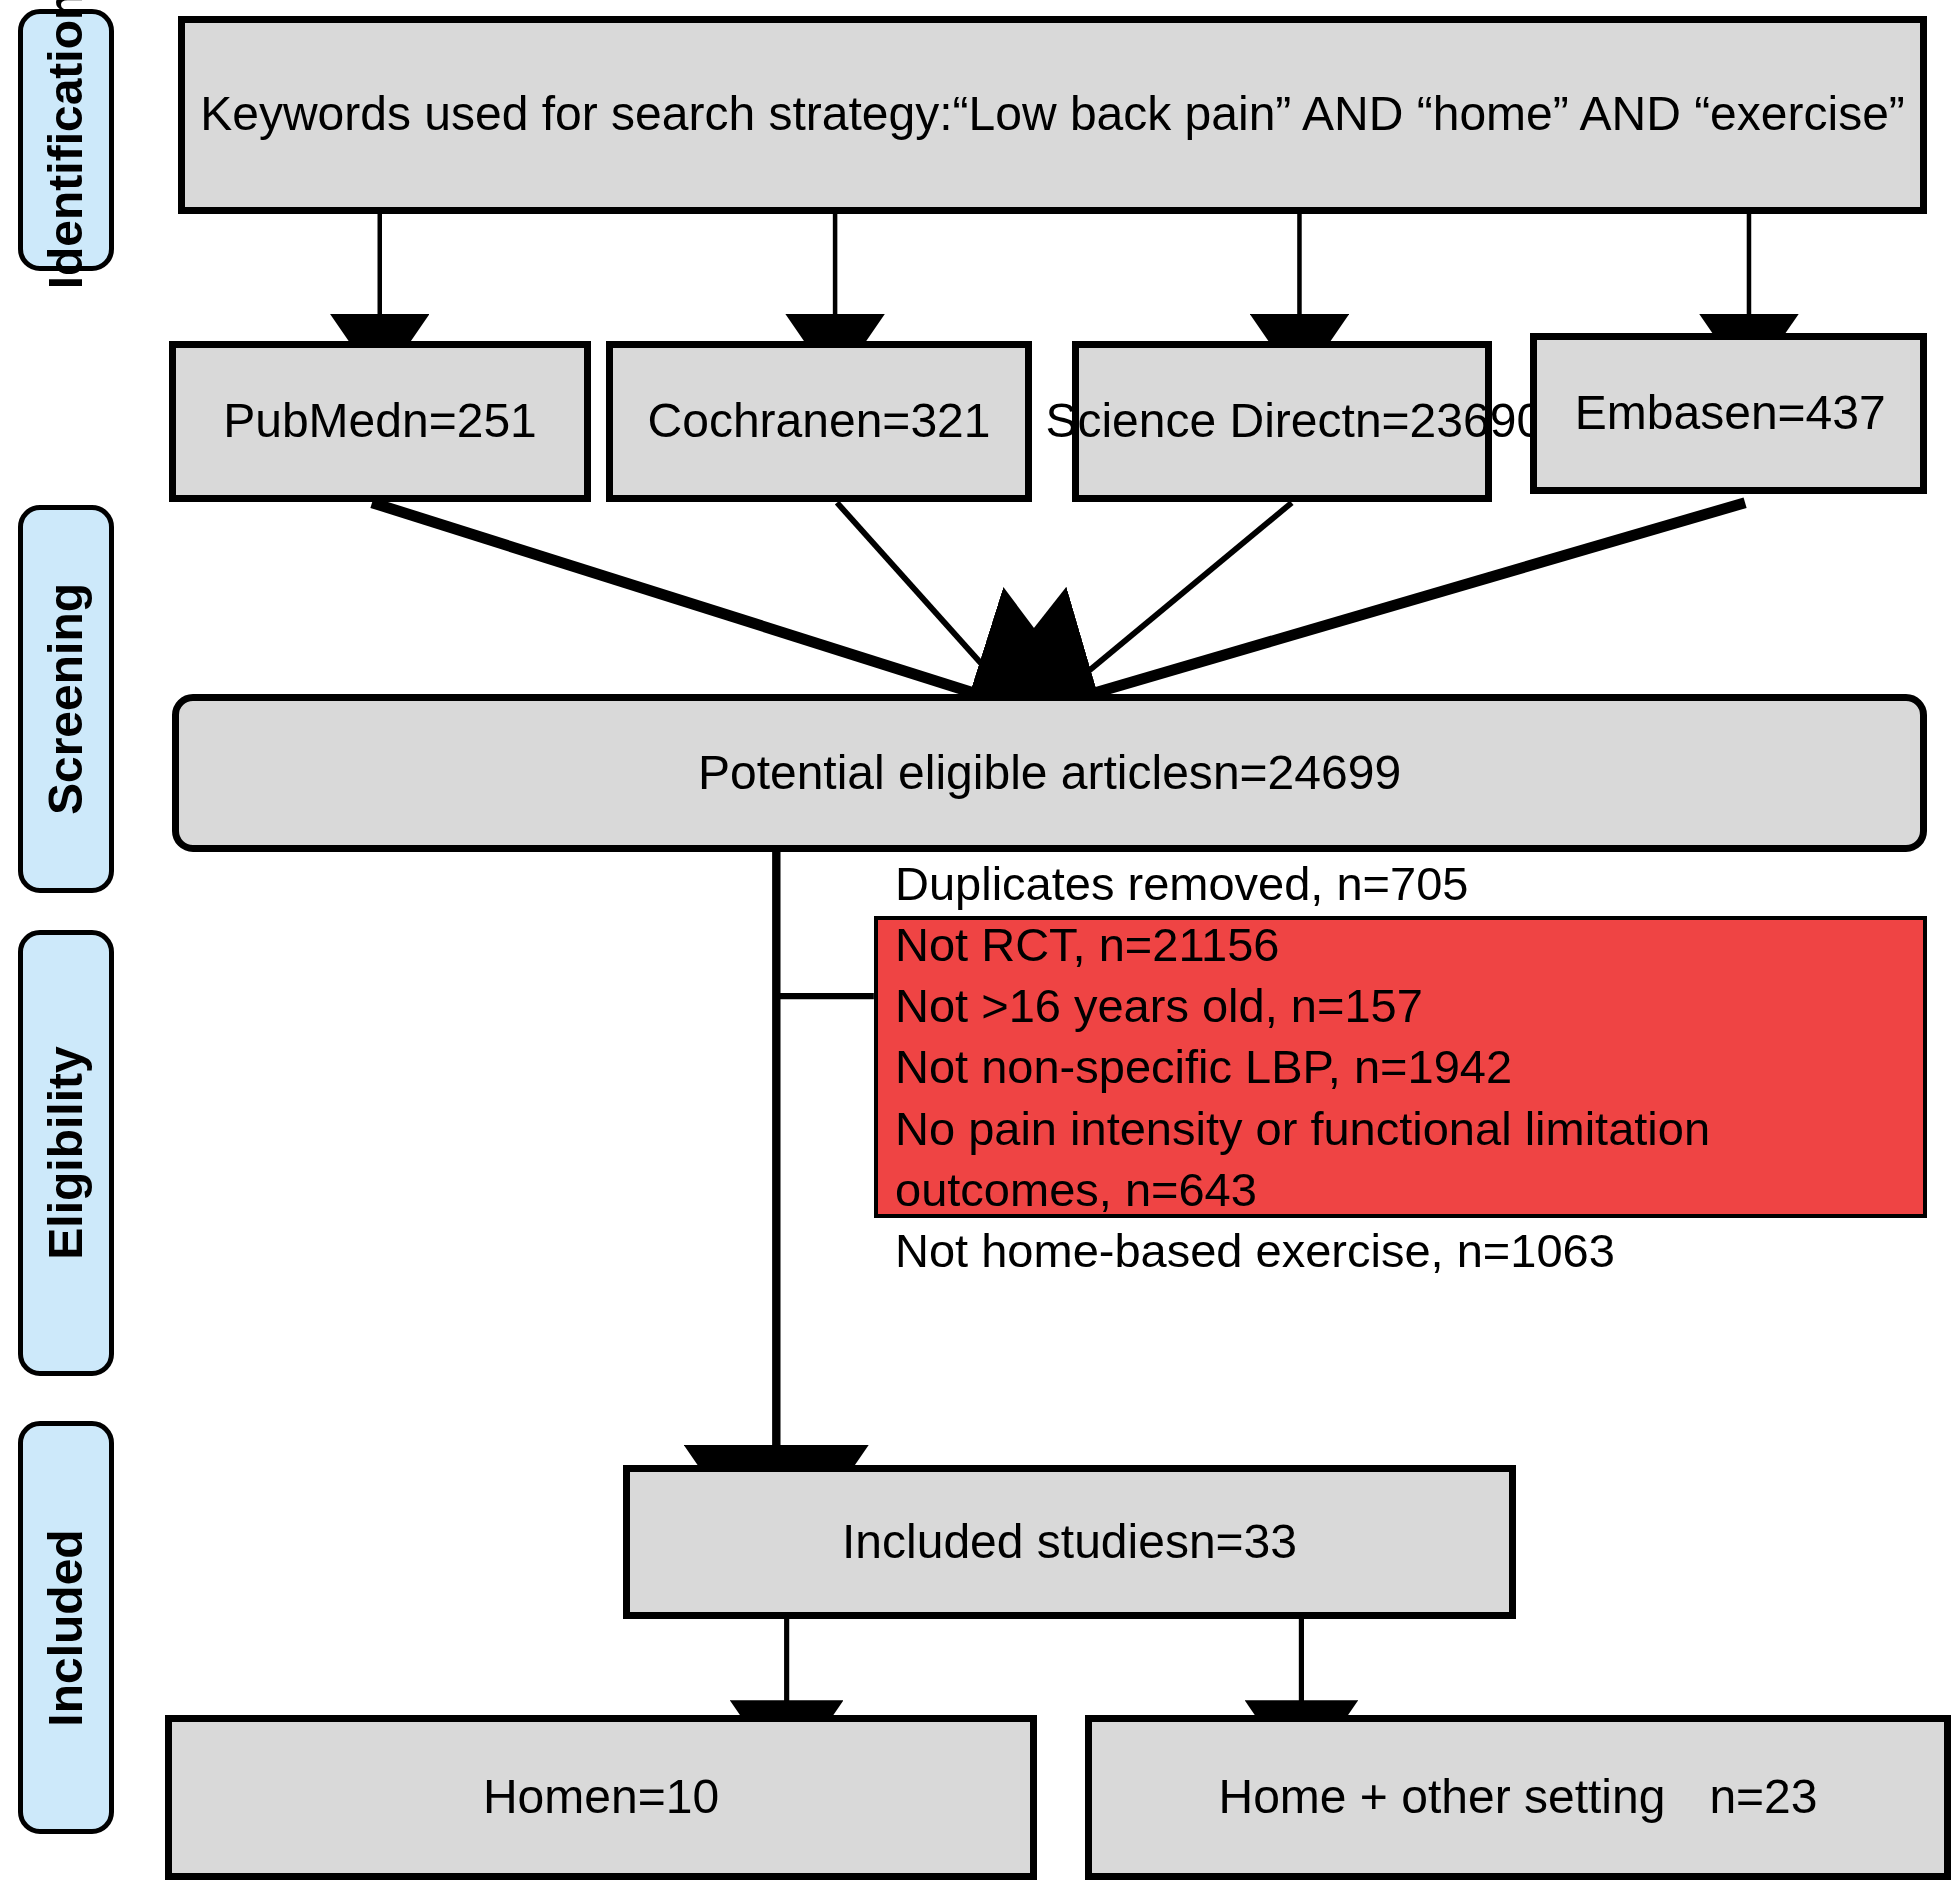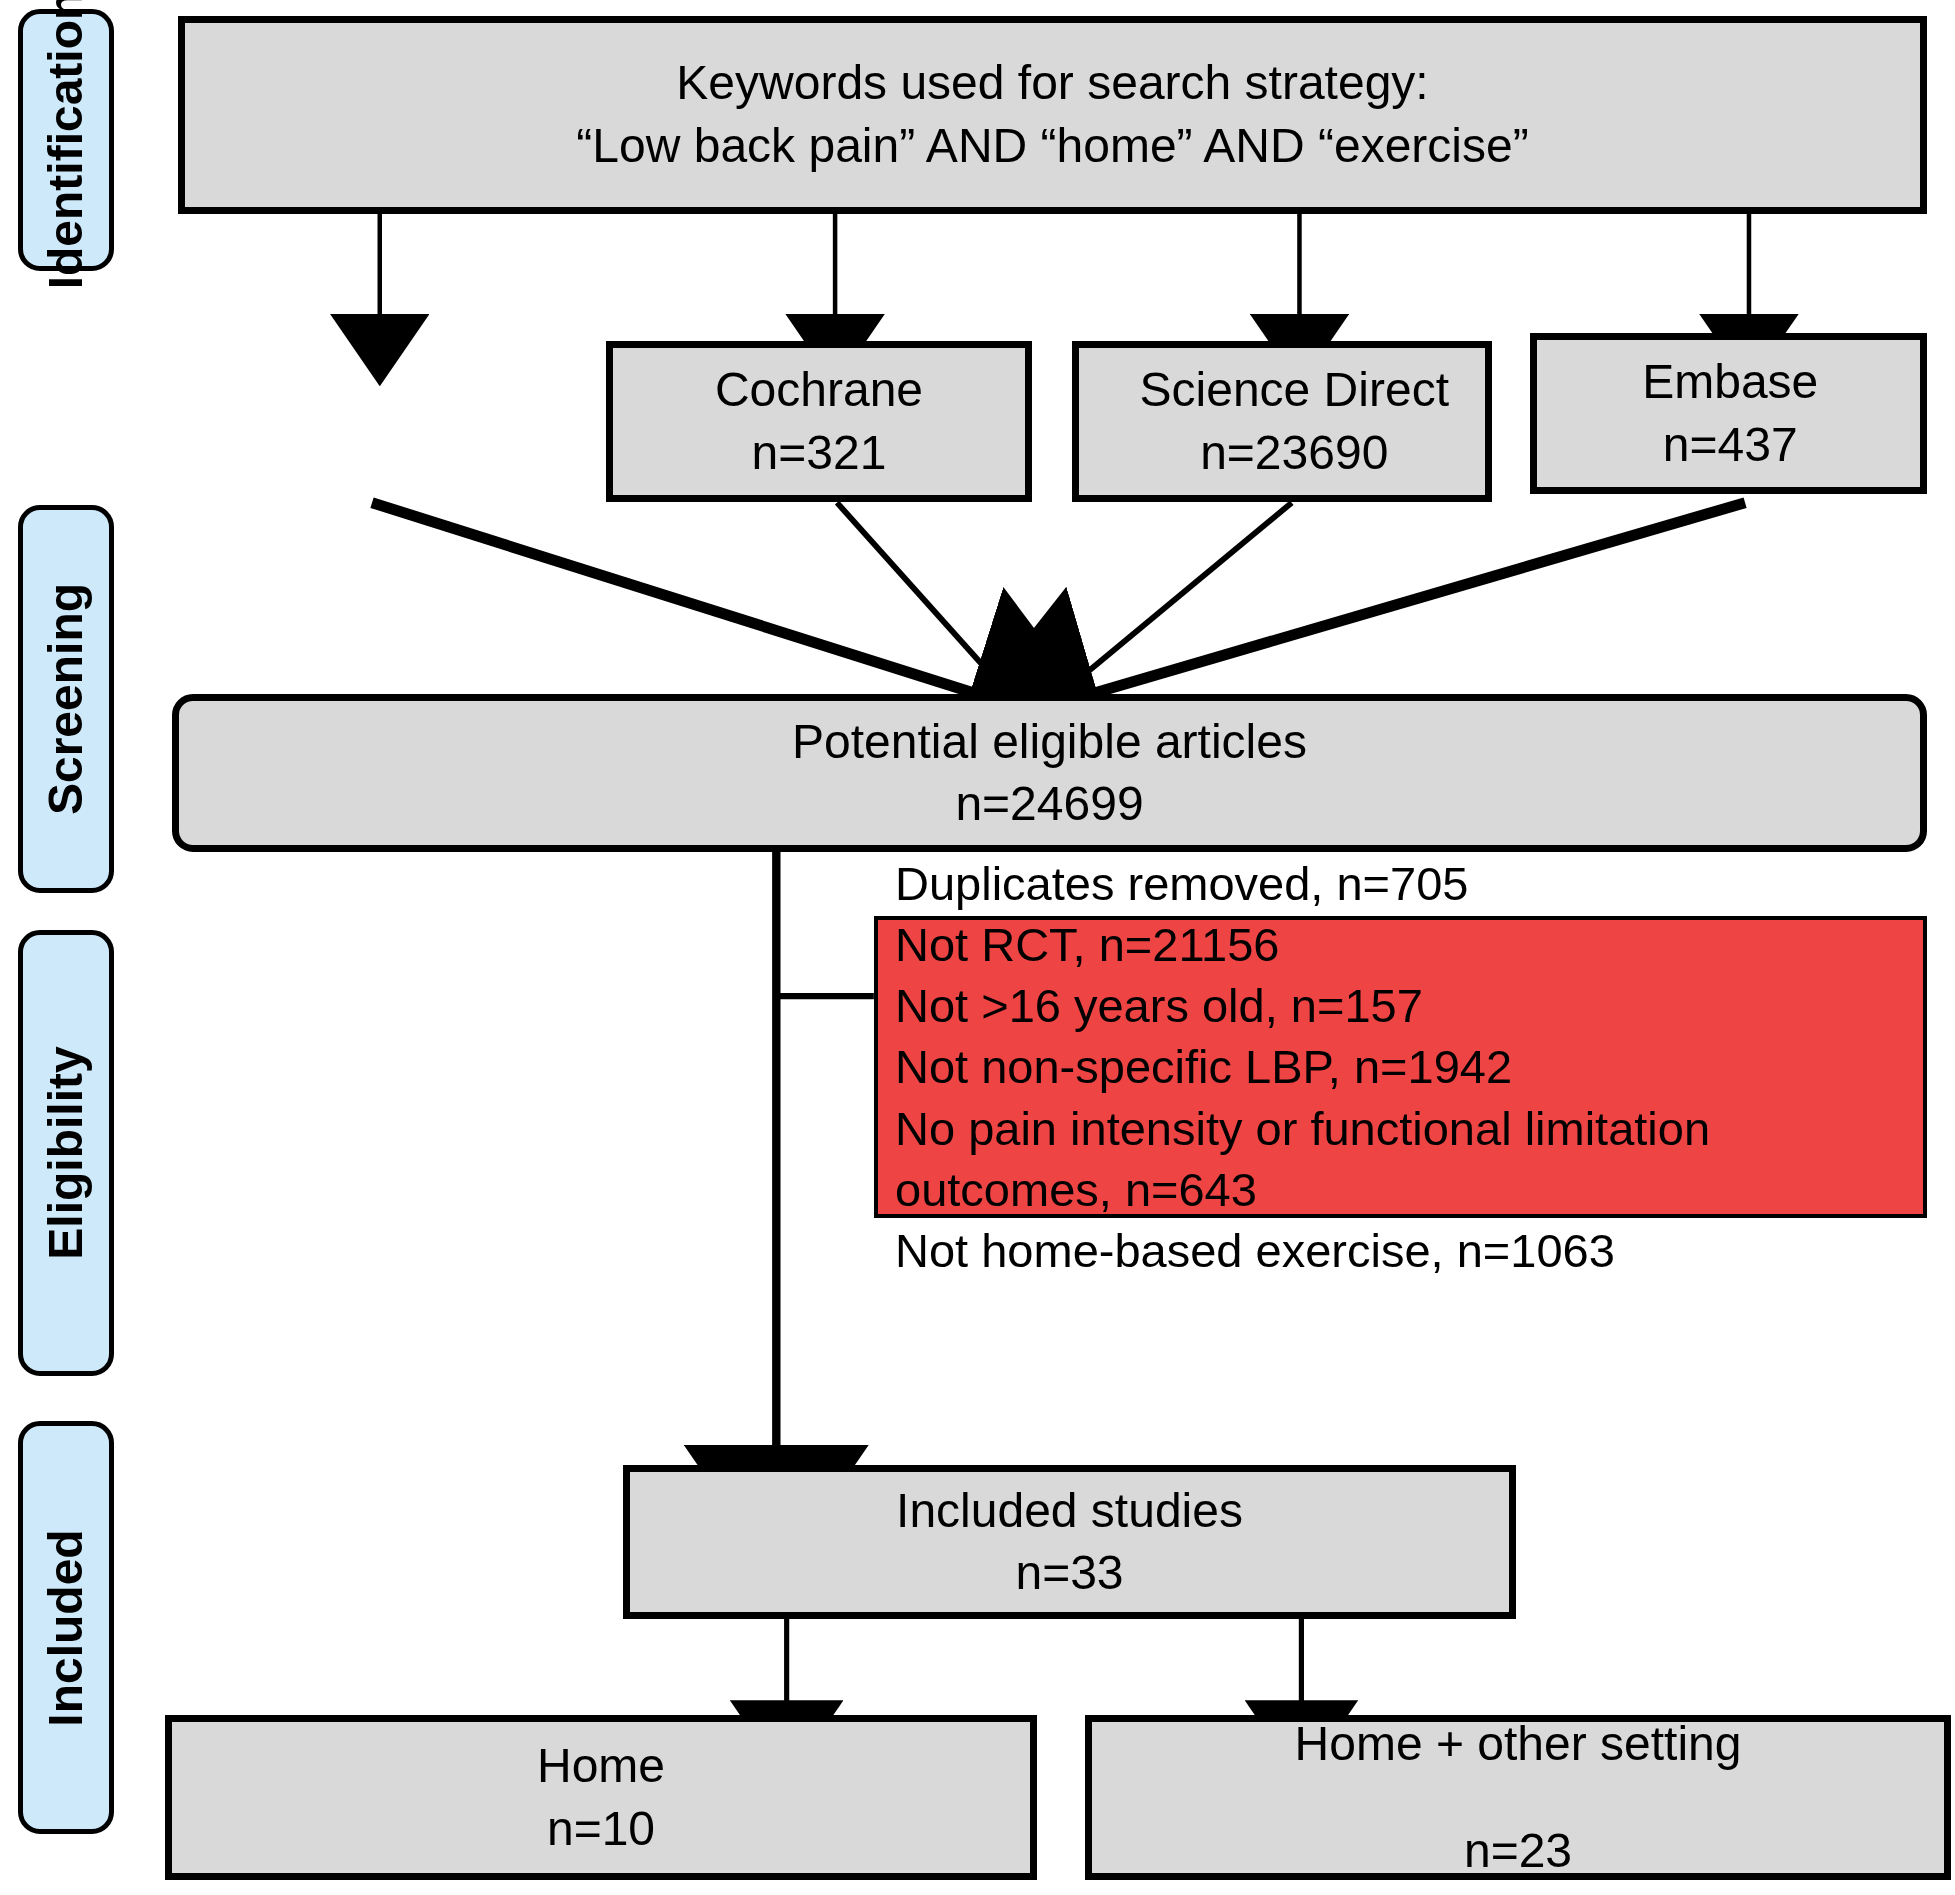--- a/index.html
+++ b/index.html
@@ -40,21 +40,21 @@
     letter-spacing: 0px;
   }
 
   
   .box {
     position: absolute;
     background: #D9D9D9;
     border: 7px solid #000000;
     box-sizing: border-box;
     display: flex;
-    flex-direction: column;
+    flex-direction: row;
     align-items: center;
     justify-content: center;
     color: #000000;
     font-size: 48px;
     line-height: 1.30;
     text-align: center;
     padding: 2.6px 6.5px;
   }
   .box .line { display: block; white-space: nowrap; }
 
@@ -141,20 +141,24 @@
 
   <div class="stage" style="left:18px; top:1421px; width:96px; height:413px;">
     <span class="stage-text">Included</span>
   </div>
 
   <div class="box" style="left:178px; top:15.5px; width:1749px; height:198px;">
     <span class="line">Keywords used for search strategy:</span>
     <span class="line">“Low back pain” AND “home” AND “exercise”</span>
   </div>
 
+  <div class="box" style="left:169px; top:341px; width:422px; height:161px;">
+    <span class="line">PubMed</span>
+    <span class="line">n=251</span>
+  </div>
 
   <div class="box" style="left:606px; top:341px; width:426px; height:161px;">
     <span class="line">Cochrane</span>
     <span class="line">n=321</span>
   </div>
 
   <div class="box" style="left:1072px; top:341px; width:420px; height:161px;padding-left:31px;">
     <span class="line">Science Direct</span>
     <span class="line">n=23690</span>
   </div>

